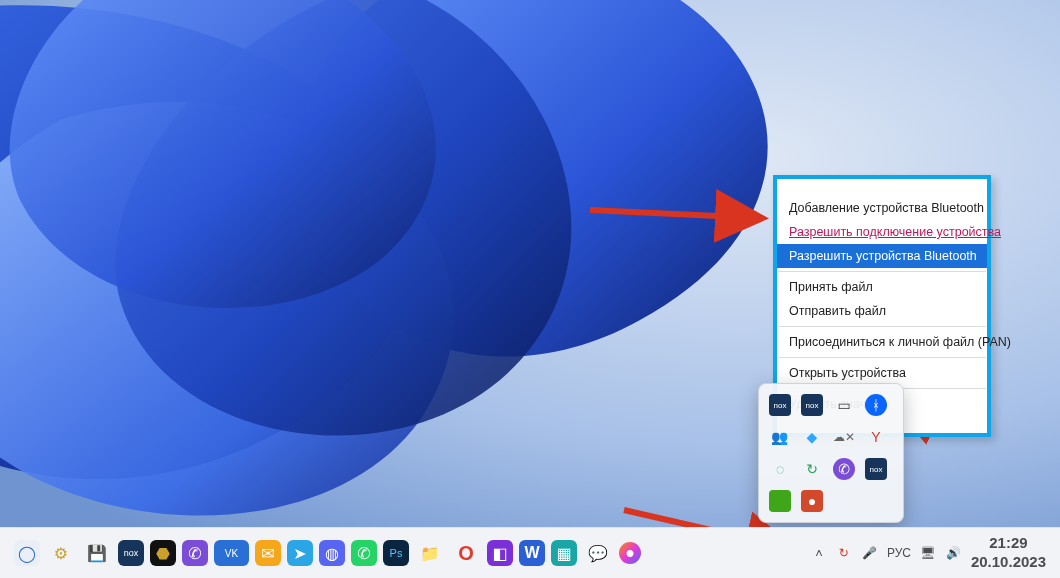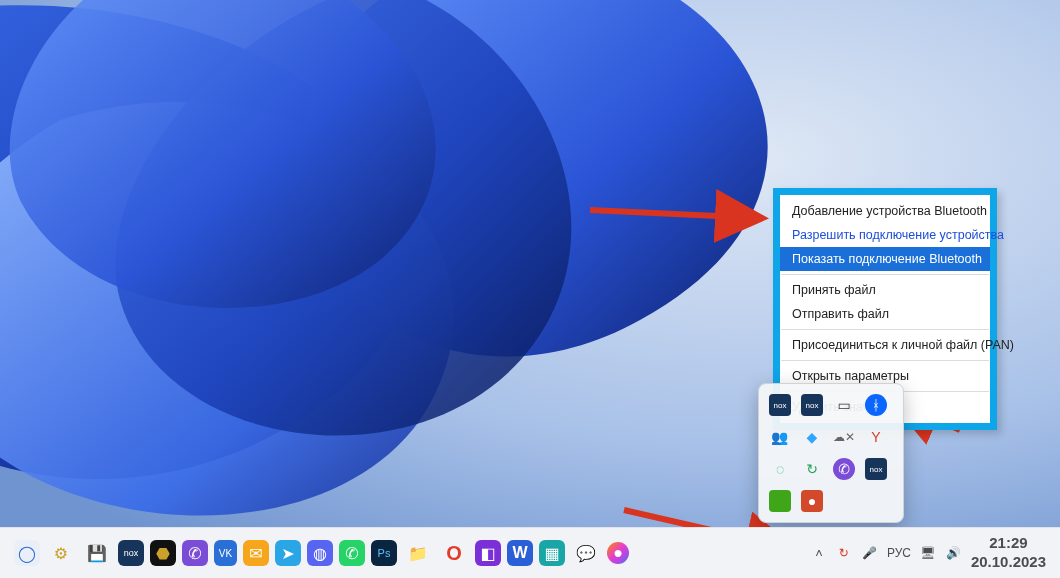--- a/index.html
+++ b/index.html
@@ -19,35 +19,35 @@
     position: absolute;
     left: 0; top: 0; right: 0;
     height: 528px;
     overflow: hidden;
   }
   .wallpaper svg { width: 100%; height: 100%; display:block; }
 
   
   .context-menu {
     position: absolute;
-    left: 773px; top: 188px;
+    left: 773px; top: 175px;
     width: 210px;
     background: #fff;
-    border: 7px solid #0ea5e9;
+    border: 4px solid #0ea5e9;
     box-shadow: 4px 4px 8px rgba(0,0,0,.18);
-    padding: 4px 0;
+    padding: 17px 0;
   }
   .menu-item {
     padding: 5px 12px;
     font-size: 12.5px;
     color: #222;
     cursor: default;
     white-space: nowrap;
   }
-  .menu-item.disabled { color: #1d4ed8; }
+  .menu-item.disabled { color: #be185d; text-decoration: underline; }
   .menu-item.highlight { background: #1a6fd8; color: #fff; }
   .menu-sep { height: 1px; background: #dcdcdc; margin: 3px 1px; }
 
   
   .tray-flyout {
     position: absolute;
     left: 758px; top: 383px;
     width: 128px;
     background: #f5f6f8ee;
     border: 1px solid #cfd2d8;
@@ -148,28 +148,28 @@
       </marker>
     </defs>
     <line x1="590" y1="210" x2="760" y2="218" stroke="#d8341f" stroke-width="6" marker-end="url(#ah)"></line>
     <line x1="960" y1="430" x2="896" y2="402" stroke="#d8341f" stroke-width="6" marker-end="url(#ah)"></line>
     <line x1="624" y1="510" x2="790" y2="548" stroke="#d8341f" stroke-width="6" marker-end="url(#ah)"></line>
   </svg>
 
   <div class="context-menu" id="ctx">
       <div class="menu-item">Добавление устройства Bluetooth</div>
       <div class="menu-item disabled">Разрешить подключение устройства</div>
-      <div class="menu-item highlight">Показать подключение Bluetooth</div>
+      <div class="menu-item highlight">Разрешить устройства Bluetooth</div>
       <div class="menu-sep"></div>
       <div class="menu-item">Принять файл</div>
       <div class="menu-item">Отправить файл</div>
       <div class="menu-sep"></div>
       <div class="menu-item">Присоединиться к личной файл (PAN)</div>
       <div class="menu-sep"></div>
-      <div class="menu-item">Открыть параметры</div>
+      <div class="menu-item">Открыть устройства</div>
       <div class="menu-sep"></div>
       <div class="menu-item">Удалить значок</div>
     </div>
 
   <div class="tray-flyout">
     <div class="tray-grid" id="trayGrid">
         <div class="tray-ic" style="background: rgb(23, 53, 90); color: rgb(255, 255, 255); font-size: 8px; width: 22px; height: 22px; margin: 2px;">nox</div>
         <div class="tray-ic" style="background: rgb(23, 53, 90); color: rgb(255, 255, 255); font-size: 8px; width: 22px; height: 22px; margin: 2px;">nox</div>
         <div class="tray-ic" style="background: transparent; color: rgb(51, 51, 51);">▭</div>
         <div class="tray-ic" style="background: rgb(10, 102, 255); color: rgb(255, 255, 255); border-radius: 50%; width: 22px; height: 22px; margin: 2px;">ᚼ</div>
@@ -187,21 +187,21 @@
   </div>
 
   <div class="taskbar">
     <div class="tb-left" id="tbLeft">
         <div class="tb-ic" style="background: rgb(233, 238, 247); color: rgb(43, 107, 214); border-radius: 6px; width: 26px; height: 26px;">◯</div>
         <div class="tb-ic" style="background: transparent; color: rgb(202, 161, 42);">⚙</div>
         <div class="tb-ic" style="background: transparent; color: rgb(43, 79, 214);">💾</div>
         <div class="tb-ic" style="background: rgb(23, 53, 90); color: rgb(255, 255, 255); font-size: 9px; border-radius: 6px; width: 26px; height: 26px;">nox</div>
         <div class="tb-ic" style="background: rgb(17, 17, 17); color: rgb(202, 161, 42); border-radius: 6px; width: 26px; height: 26px;">⬣</div>
         <div class="tb-ic" style="background: rgb(123, 77, 214); color: rgb(255, 255, 255); border-radius: 6px; width: 26px; height: 26px;">✆</div>
-        <div class="tb-ic" style="background: rgb(42, 111, 214); color: rgb(255, 255, 255); font-size: 10px; border-radius: 6px; width: 23px; height: 26px;">VK</div>
+        <div class="tb-ic" style="background: rgb(42, 111, 214); color: rgb(255, 255, 255); font-size: 10px; border-radius: 6px; width: 35px; height: 26px;">VK</div>
         <div class="tb-ic" style="background: rgb(246, 166, 26); color: rgb(255, 255, 255); border-radius: 6px; width: 26px; height: 26px;">✉</div>
         <div class="tb-ic" style="background: rgb(42, 166, 230); color: rgb(255, 255, 255); border-radius: 6px; width: 26px; height: 26px;">➤</div>
         <div class="tb-ic" style="background: rgb(88, 101, 242); color: rgb(255, 255, 255); border-radius: 6px; width: 26px; height: 26px;">◍</div>
         <div class="tb-ic" style="background: rgb(37, 211, 102); color: rgb(255, 255, 255); border-radius: 6px; width: 26px; height: 26px;">✆</div>
         <div class="tb-ic" style="background: rgb(10, 37, 64); color: rgb(92, 193, 255); font-size: 11px; border-radius: 6px; width: 26px; height: 26px;">Ps</div>
         <div class="tb-ic" style="background: transparent; color: rgb(246, 166, 26);">📁</div>
         <div class="tb-ic" style="background: transparent; color: rgb(226, 59, 42); font-size: 20px; font-weight: 700;">O</div>
         <div class="tb-ic" style="background: rgb(123, 47, 214); color: rgb(255, 255, 255); border-radius: 6px; width: 26px; height: 26px;">◧</div>
         <div class="tb-ic" style="background: rgb(42, 95, 214); color: rgb(255, 255, 255); font-weight: 700; border-radius: 6px; width: 26px; height: 26px;">W</div>
         <div class="tb-ic" style="background: rgb(26, 166, 166); color: rgb(255, 255, 255); border-radius: 6px; width: 26px; height: 26px;">▦</div>

